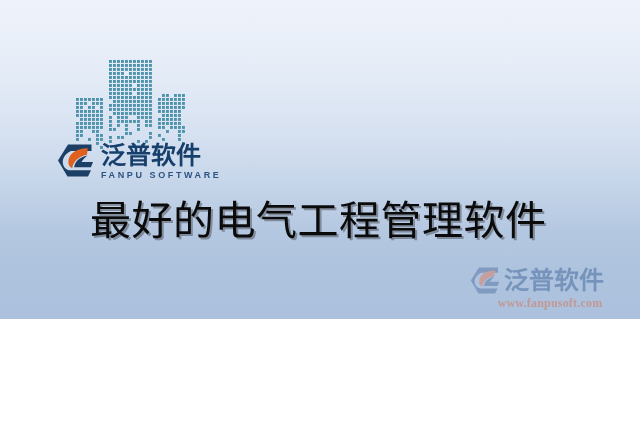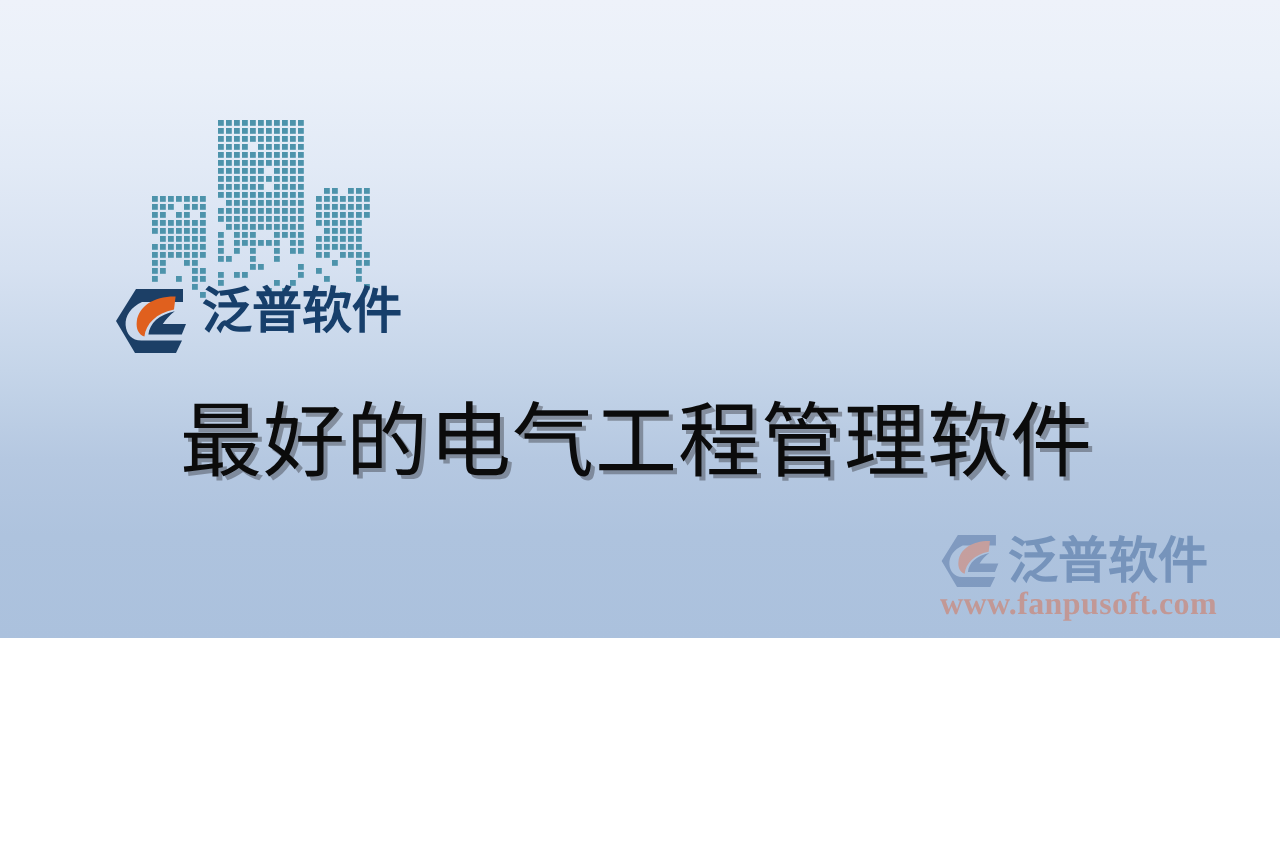--- a/index.html
+++ b/index.html
@@ -118,23 +118,23 @@
     margin-left: 4px;
     font-family: "DejaVu Sans", "Liberation Sans", sans-serif;
     font-size: 25px;
     line-height: 27px;
     font-weight: 700;
     color: #4a6ea0;
     white-space: nowrap;
   }
   .wm-url {
     margin-top: 1px;
-    text-align: left;
+    text-align: center;
     font-family: "Liberation Serif", serif;
-    font-size: 16px;
+    font-size: 12px;
     line-height: 16px;
     font-weight: 700;
     color: #d4775c;
     letter-spacing: 0.2px;
     white-space: nowrap;
   }
 </style>
 </head>
 <body>
 
@@ -468,20 +468,21 @@
   <div class="brand">
     <span class="brand-mark">
       <svg width="37" height="33" viewBox="0 0 37 33" xmlns="http://www.w3.org/2000/svg" aria-hidden="true">
         <path d="M11.0 0.5 L34.5 0.5 L34.5 7.0 L14.0 7.0 C8.5 9.5 5.5 14.0 5.8 18.5 C6.1 23.0 9.0 26.3 13.6 26.3 L34.0 26.3 L31.0 32.5 L10.5 32.5 L1.0 16.5 Z" fill="#1c3f66"></path>
         <path d="M30.8 4.2 C20.0 4.0 12.4 9.0 11.4 16.6 C10.9 20.4 12.3 23.2 15.2 24.3 C16.0 18.0 21.0 12.6 30.0 10.8 Z" fill="#e0601e"></path>
         <path d="M30.4 11.6 C22.6 13.2 17.8 17.6 17.2 23.3 L33.9 23.3 L36.0 18.0 L24.4 18.0 C26.0 15.6 28.0 13.4 30.4 11.6 Z" fill="#1c3f66"></path>
       </svg>
     </span>
     <span class="brand-text">
       <span class="brand-cn">泛普软件</span>
+      <span class="brand-en">FANPU SOFTWARE</span>
     </span>
   </div>
 
   <div class="headline">最好的电气工程管理软件</div>
 
   <div class="watermark">
     <div class="wm-row">
       <span class="wm-mark">
         <svg width="30" height="27" viewBox="0 0 37 33" xmlns="http://www.w3.org/2000/svg" aria-hidden="true">
           <path d="M11.0 0.5 L34.5 0.5 L34.5 7.0 L14.0 7.0 C8.5 9.5 5.5 14.0 5.8 18.5 C6.1 23.0 9.0 26.3 13.6 26.3 L34.0 26.3 L31.0 32.5 L10.5 32.5 L1.0 16.5 Z" fill="#5c7aa8"></path>

